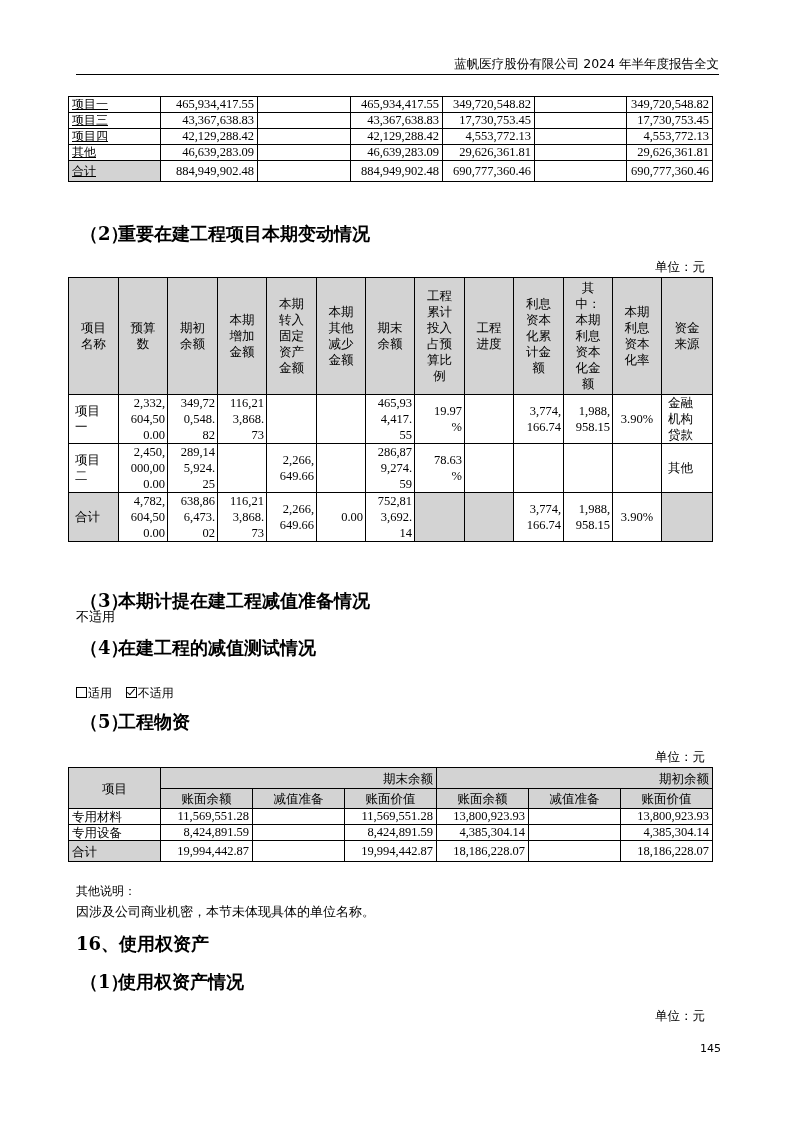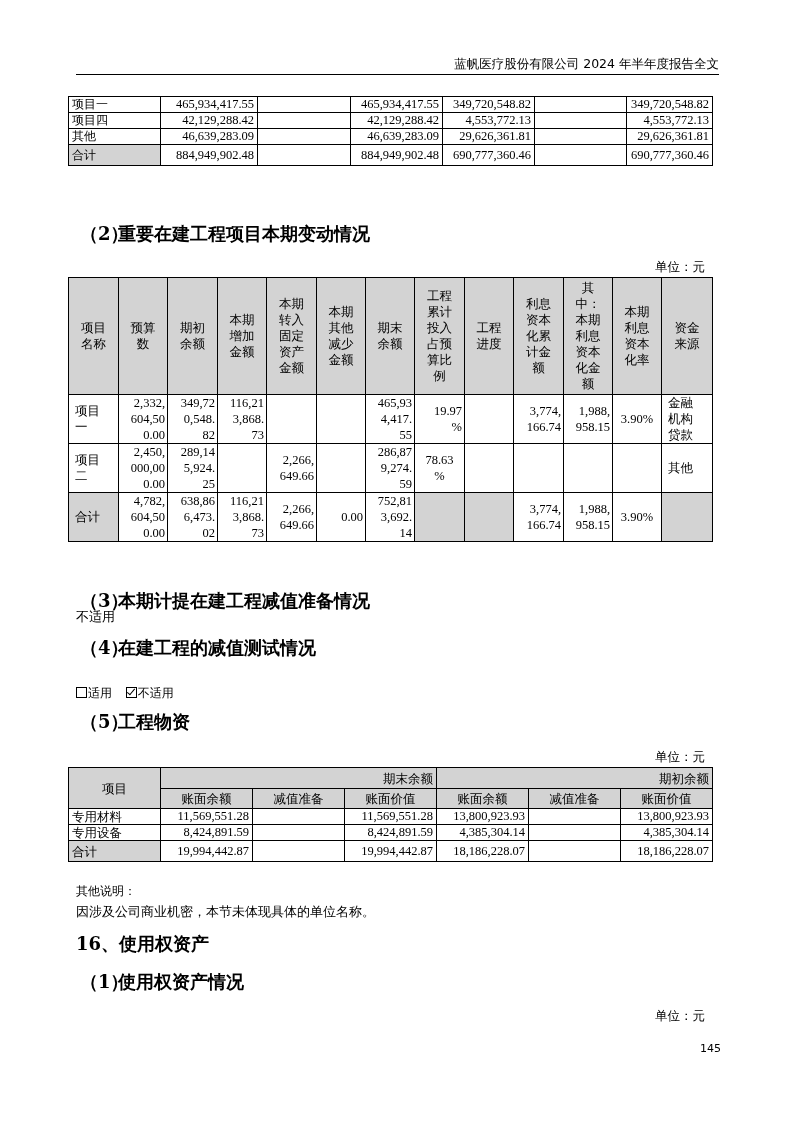--- a/index.html
+++ b/index.html
@@ -4,21 +4,21 @@
 <style>
   html, body { margin: 0; padding: 0; background: #ffffff; }
   body { width: 793px; height: 1122px; position: relative; overflow: hidden;
          font-family: "DejaVu Sans", "Liberation Sans", sans-serif; color: #000; }
   .header { position: absolute; left: 76px; top: 56px; width: 643px; height: 18px;
             border-bottom: 1px solid #000; text-align: right; font-size: 12.5px; line-height: 16px; }
   table { border-collapse: collapse; position: absolute; table-layout: fixed; }
   td { border: 1px solid #000; padding: 0 3px; font-size: 12px; }
   .num { font-family: "Liberation Serif", "DejaVu Serif", serif; text-align: right; font-size: 12.5px; }
   .gray { background: #d3d3d3; }
-  .cn { font-family: "DejaVu Sans", sans-serif; }
+  .cn { font-family: "DejaVu Sans", sans-serif; text-decoration: underline; }
   #t1 { left: 68px; top: 96px; width: 644px; }
   #t1 td { height: 15px; line-height: 15px; }
   #t1 tr.total td { height: 20px; }
   .h2 { position: absolute; left: 80px; font-size: 18px; font-weight: bold; font-family: "DejaVu Serif", serif; }
   .h2 .no { display: inline-block; width: 38px; }
   .unit { position: absolute; right: 88px; font-size: 12.5px; }
   .body-text { position: absolute; left: 76px; font-size: 13px; margin-top: 10px; }
   #t2 { left: 68px; top: 277px; width: 644px; }
   #t2 td { text-align: center; vertical-align: middle; padding: 0 2px; font-size: 12.5px; line-height: 16px; }
   #t2 tr.hdr td { height: 116px; }
@@ -54,20 +54,29 @@
     </colgroup>
   <tbody>
     <tr>
       <td class="cn">项目一</td>
       <td class="num">465,934,417.55</td>
       <td class="num"></td>
       <td class="num">465,934,417.55</td>
       <td class="num">349,720,548.82</td>
       <td class="num"></td>
       <td class="num">349,720,548.82</td>
+    </tr>
+    <tr>
+      <td class="cn">项目三</td>
+      <td class="num">43,367,638.83</td>
+      <td class="num"></td>
+      <td class="num">43,367,638.83</td>
+      <td class="num">17,730,753.45</td>
+      <td class="num"></td>
+      <td class="num">17,730,753.45</td>
     </tr>
     <tr>
       <td class="cn">项目四</td>
       <td class="num">42,129,288.42</td>
       <td class="num"></td>
       <td class="num">42,129,288.42</td>
       <td class="num">4,553,772.13</td>
       <td class="num"></td>
       <td class="num">4,553,772.13</td>
     </tr>
@@ -200,21 +209,21 @@
       <td class="num ml" style="white-space: pre-line;">289,14
 5,924.
 25</td>
       <td class="num ml" style="white-space: pre-line;"></td>
       <td class="num ml" style="white-space: pre-line;">2,266,
 649.66</td>
       <td class="num ml" style="white-space: pre-line;"></td>
       <td class="num ml" style="white-space: pre-line;">286,87
 9,274.
 59</td>
-      <td class="num ml" style="white-space: pre-line; text-align: center;">78.63
+      <td class="num ml" style="white-space: pre-line;">78.63
 %</td>
       <td class="num ml" style="white-space: pre-line;"></td>
       <td class="num ml" style="white-space: pre-line;"></td>
       <td class="num ml" style="white-space: pre-line;"></td>
       <td class="num ml" style="white-space: pre-line;"></td>
       <td class="left ml" style="white-space: pre-line;">其他</td>
     </tr>
     <tr class="r">
       <td class="left gray ml" style="white-space: pre-line;">合计</td>
       <td class="num ml" style="white-space: pre-line;">4,782,

